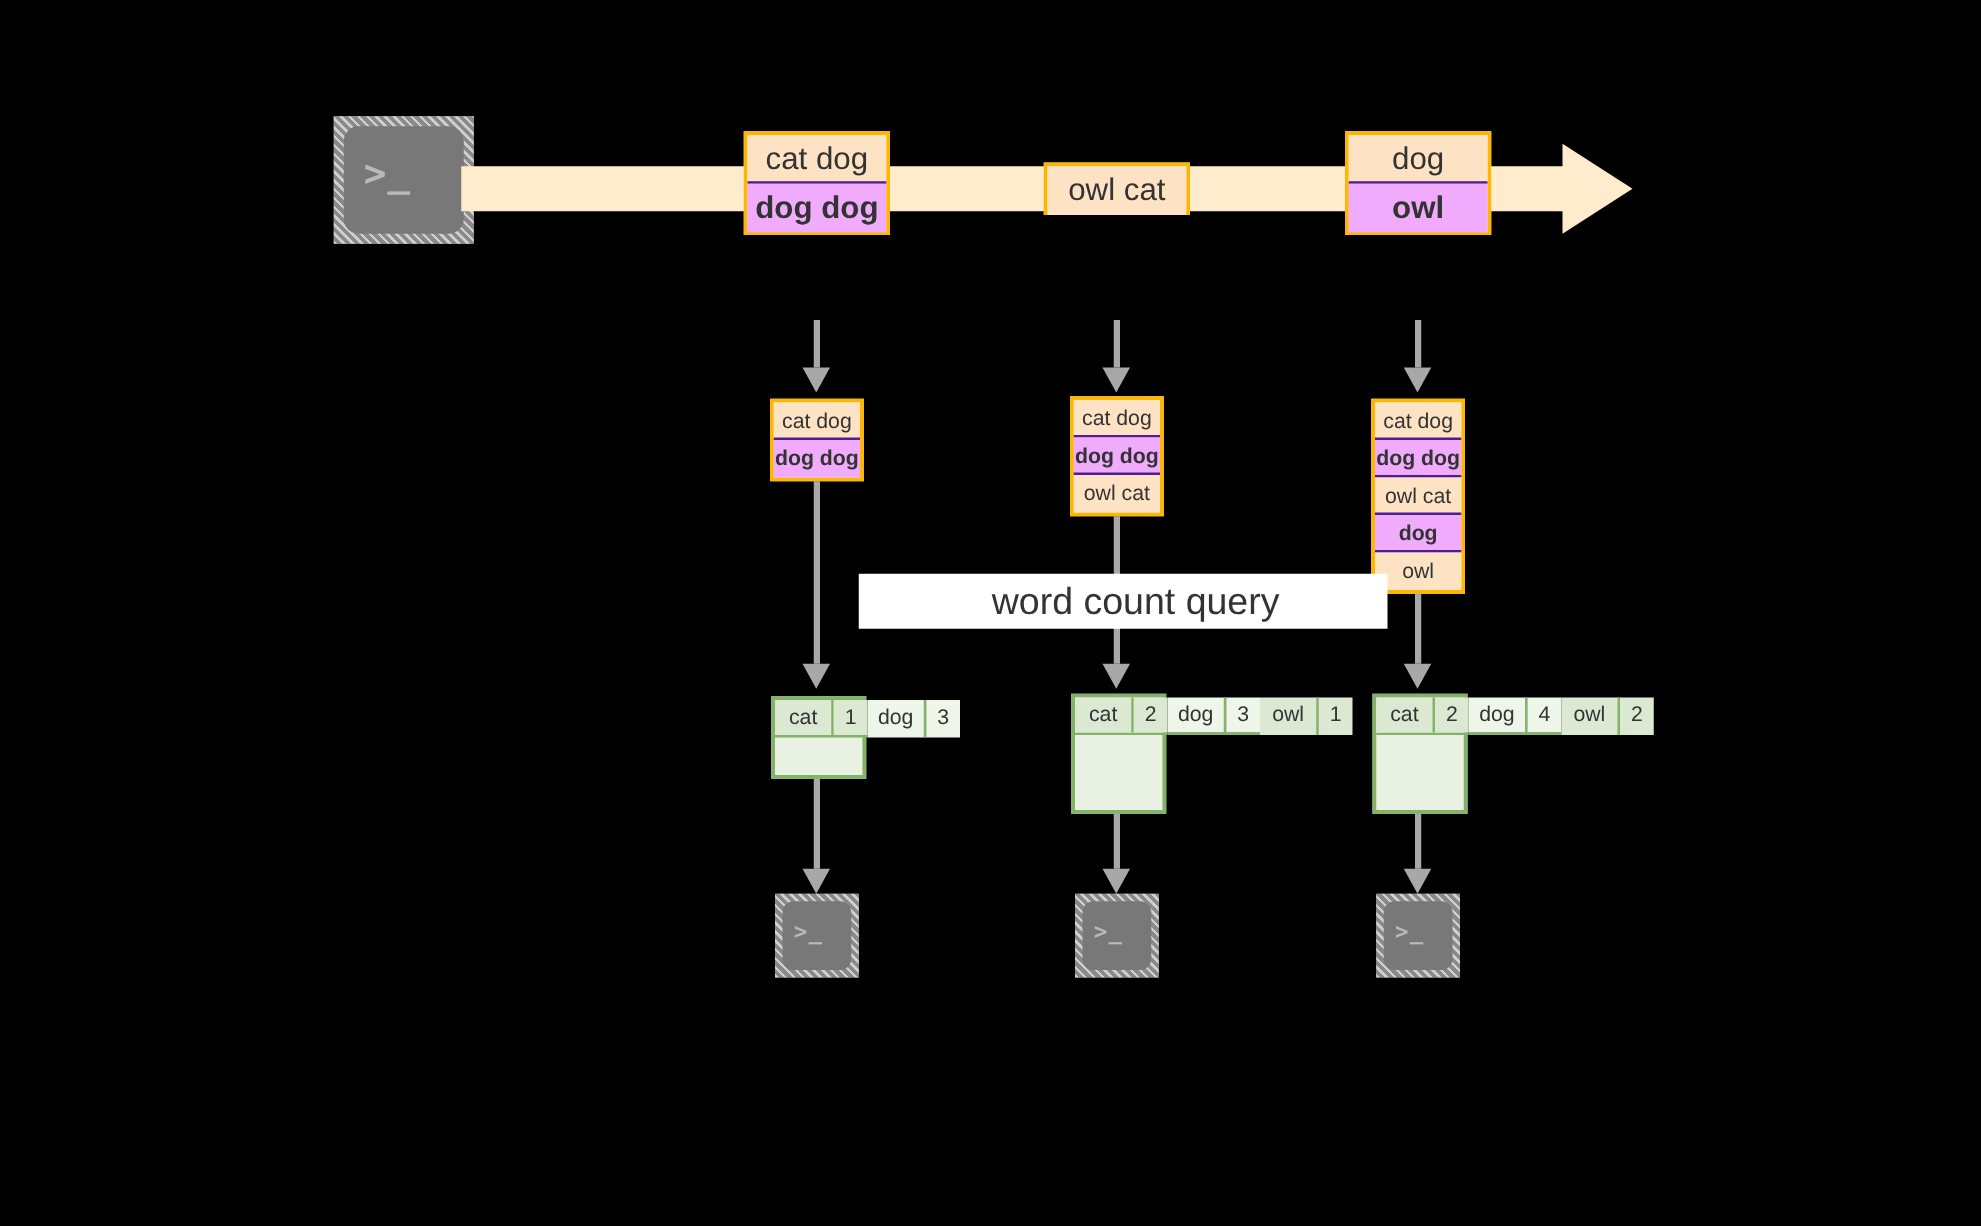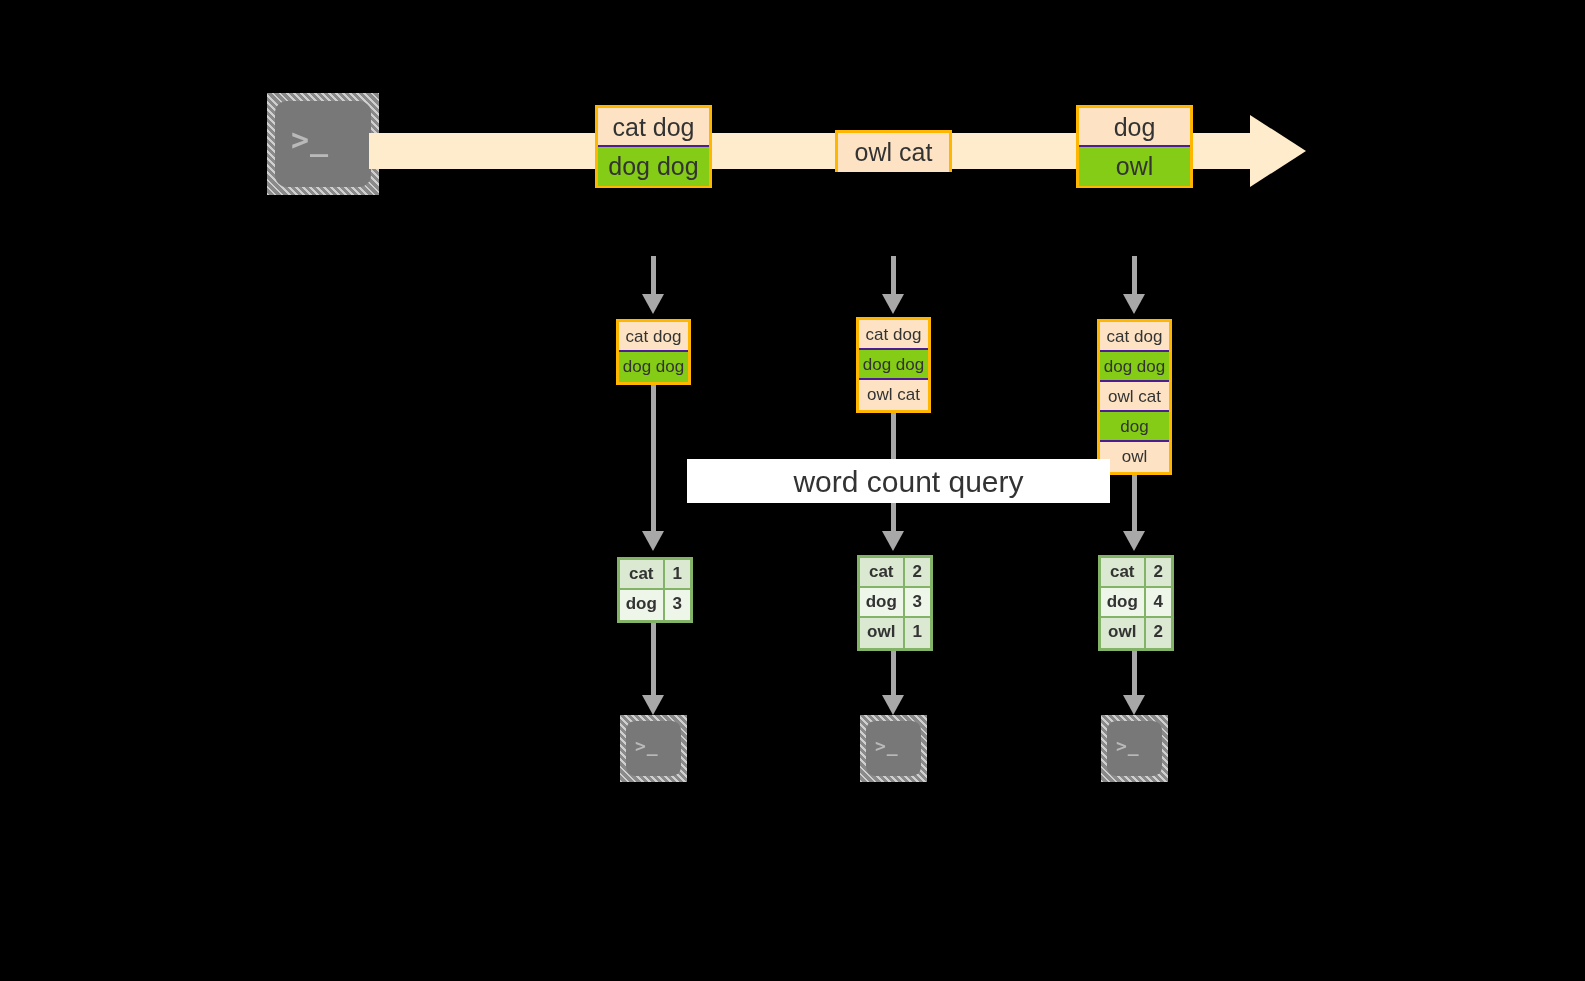--- a/index.html
+++ b/index.html
@@ -60,35 +60,34 @@
   }
   .orow {
     border-bottom: 2px solid #4c1d95;
     text-align: center;
     color: #333333;
     white-space: nowrap;
     overflow: hidden;
   }
   .orow:last-child { border-bottom: none; }
   .orow.a { background: #fde3c4; }
-  .orow.b { background: #84cc16; }
+  .orow.b { background: #f0abfc; font-weight: bold; }
 
   
   .obox.big .orow { font-size: 25px; line-height: 39px; height: 39px; }
   
   .obox.small .orow { font-size: 17px; line-height: 30px; height: 30px; }
 
   
   .gbox {
     position: absolute;
     border: 3px solid #82b366;
     background: #e9f2e2;
     display: flex;
-    flex-direction: column;
-    font-weight: bold;
+    flex-direction: row;
   }
   .grow {
     display: flex;
     border-bottom: 2px solid #82b366;
     height: 30px;
   }
   .grow:last-child { border-bottom: none; }
   .gcell {
     font-size: 17px;
     line-height: 27px;

